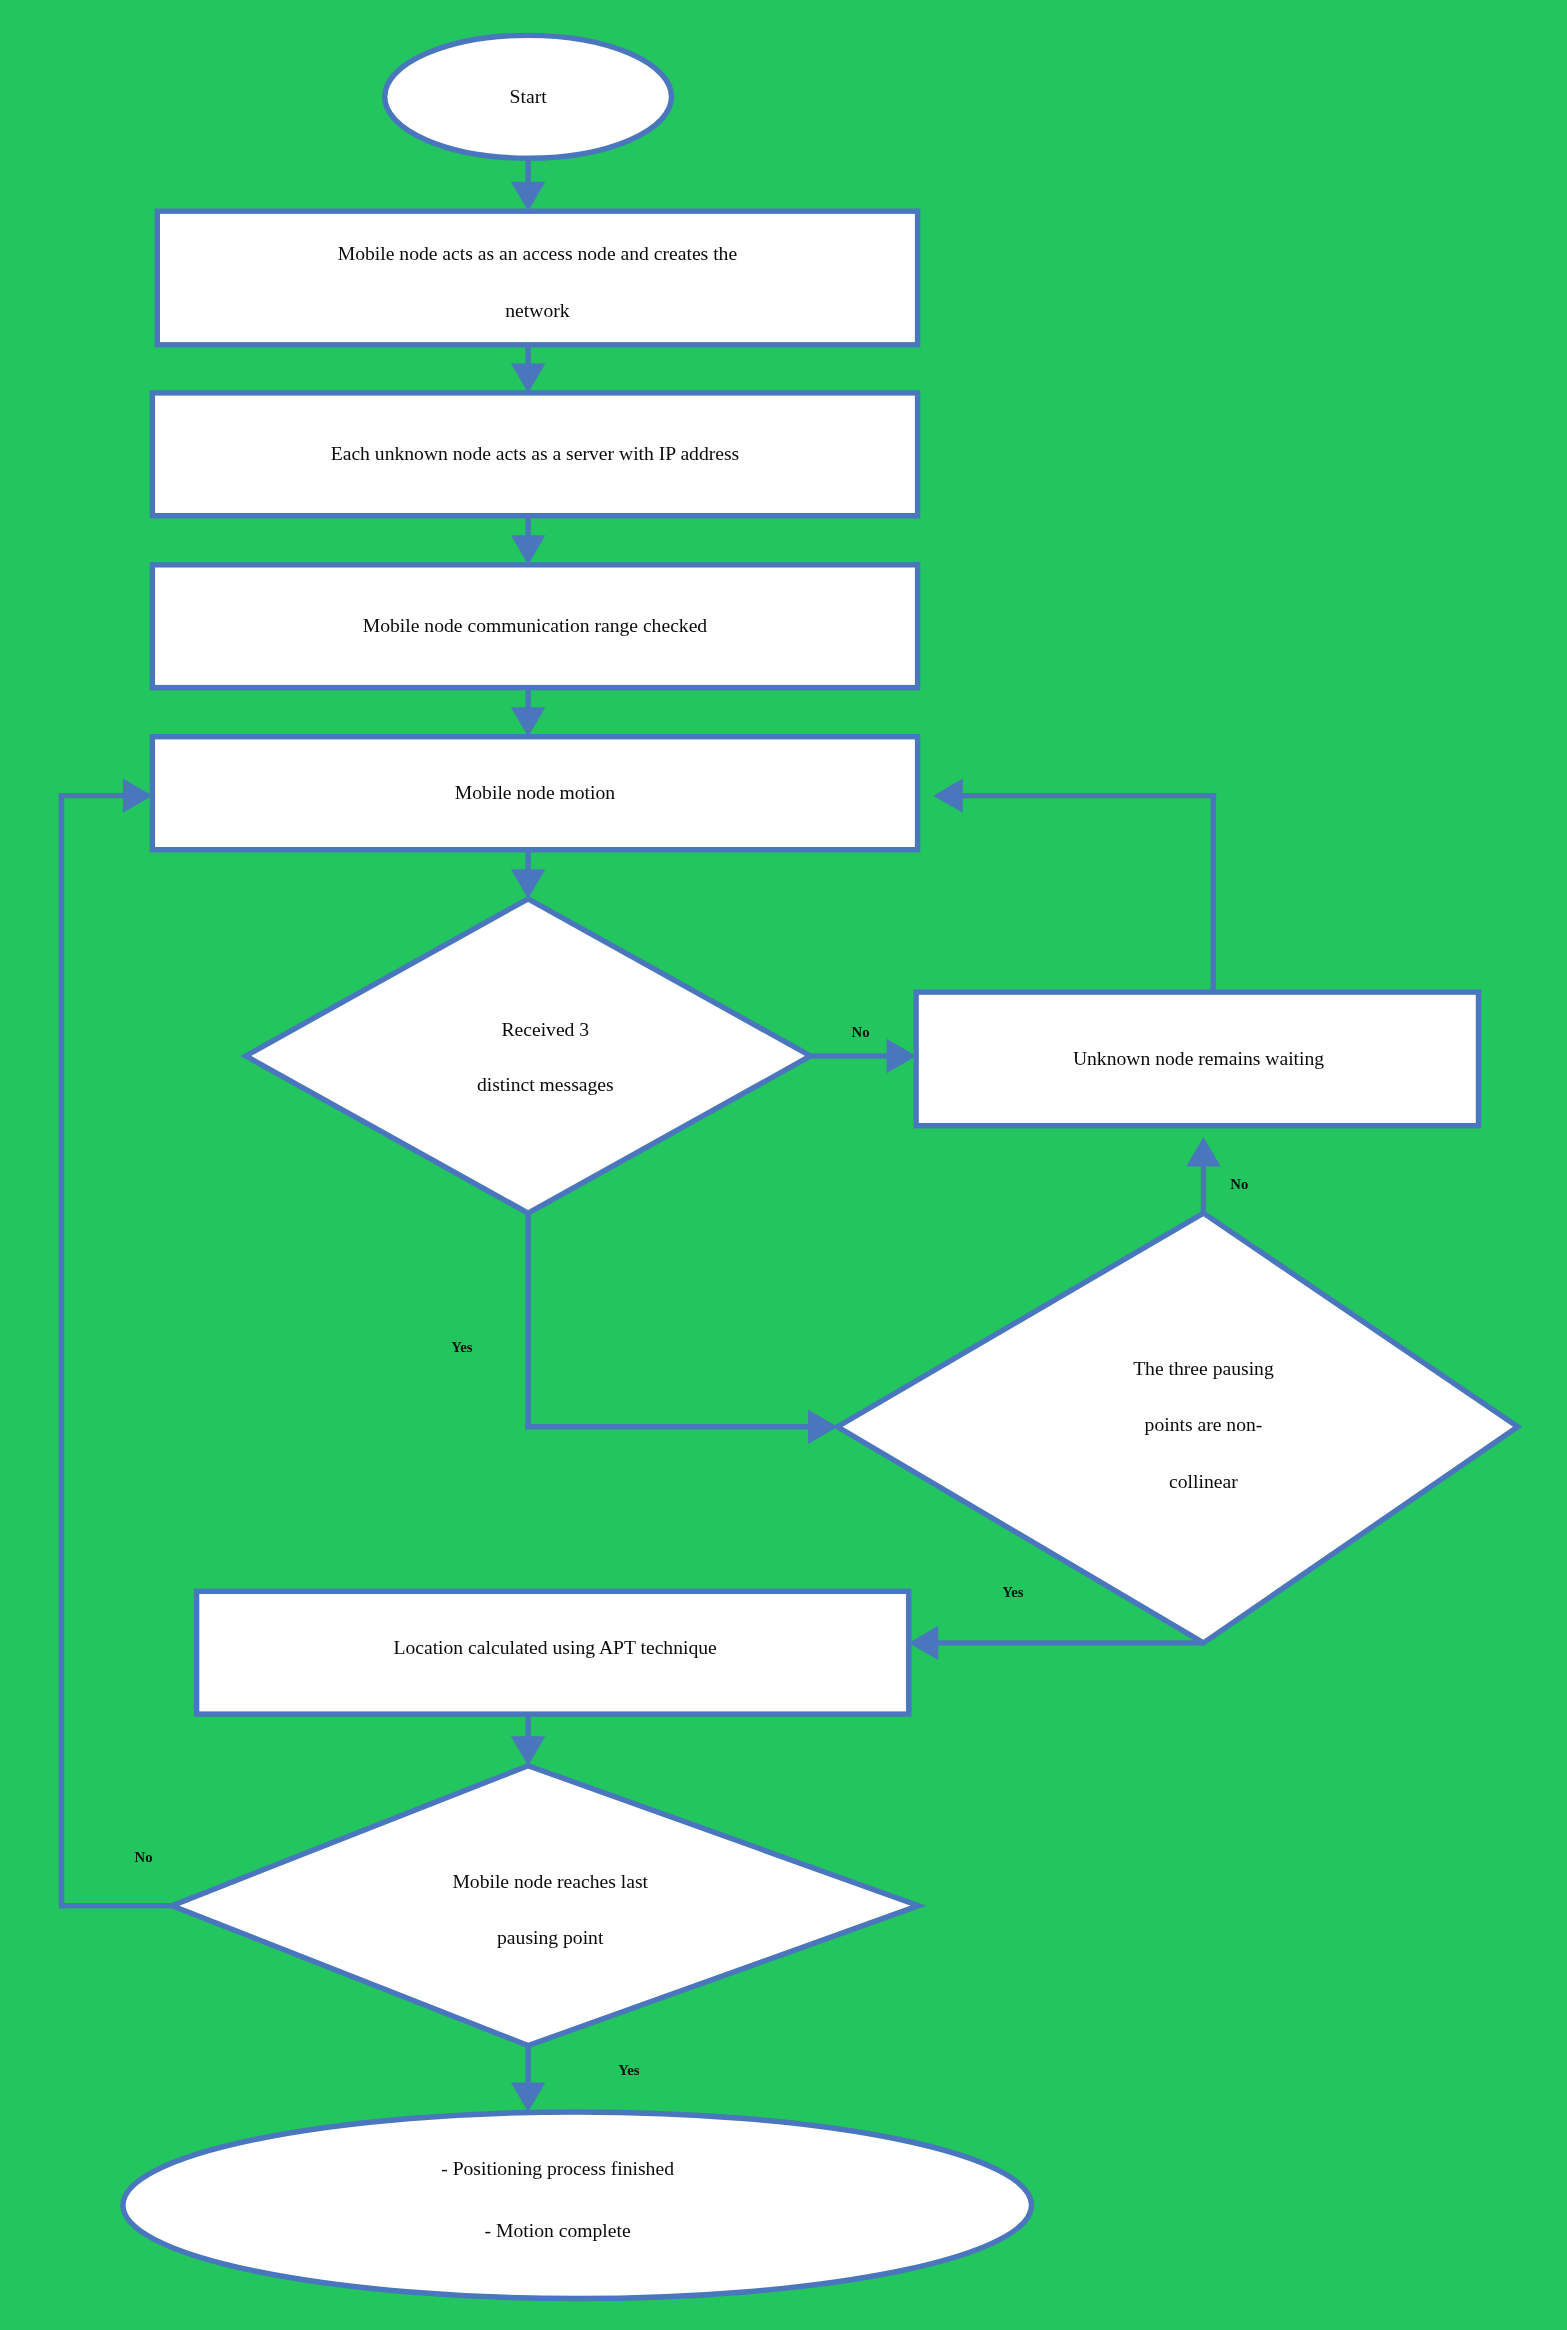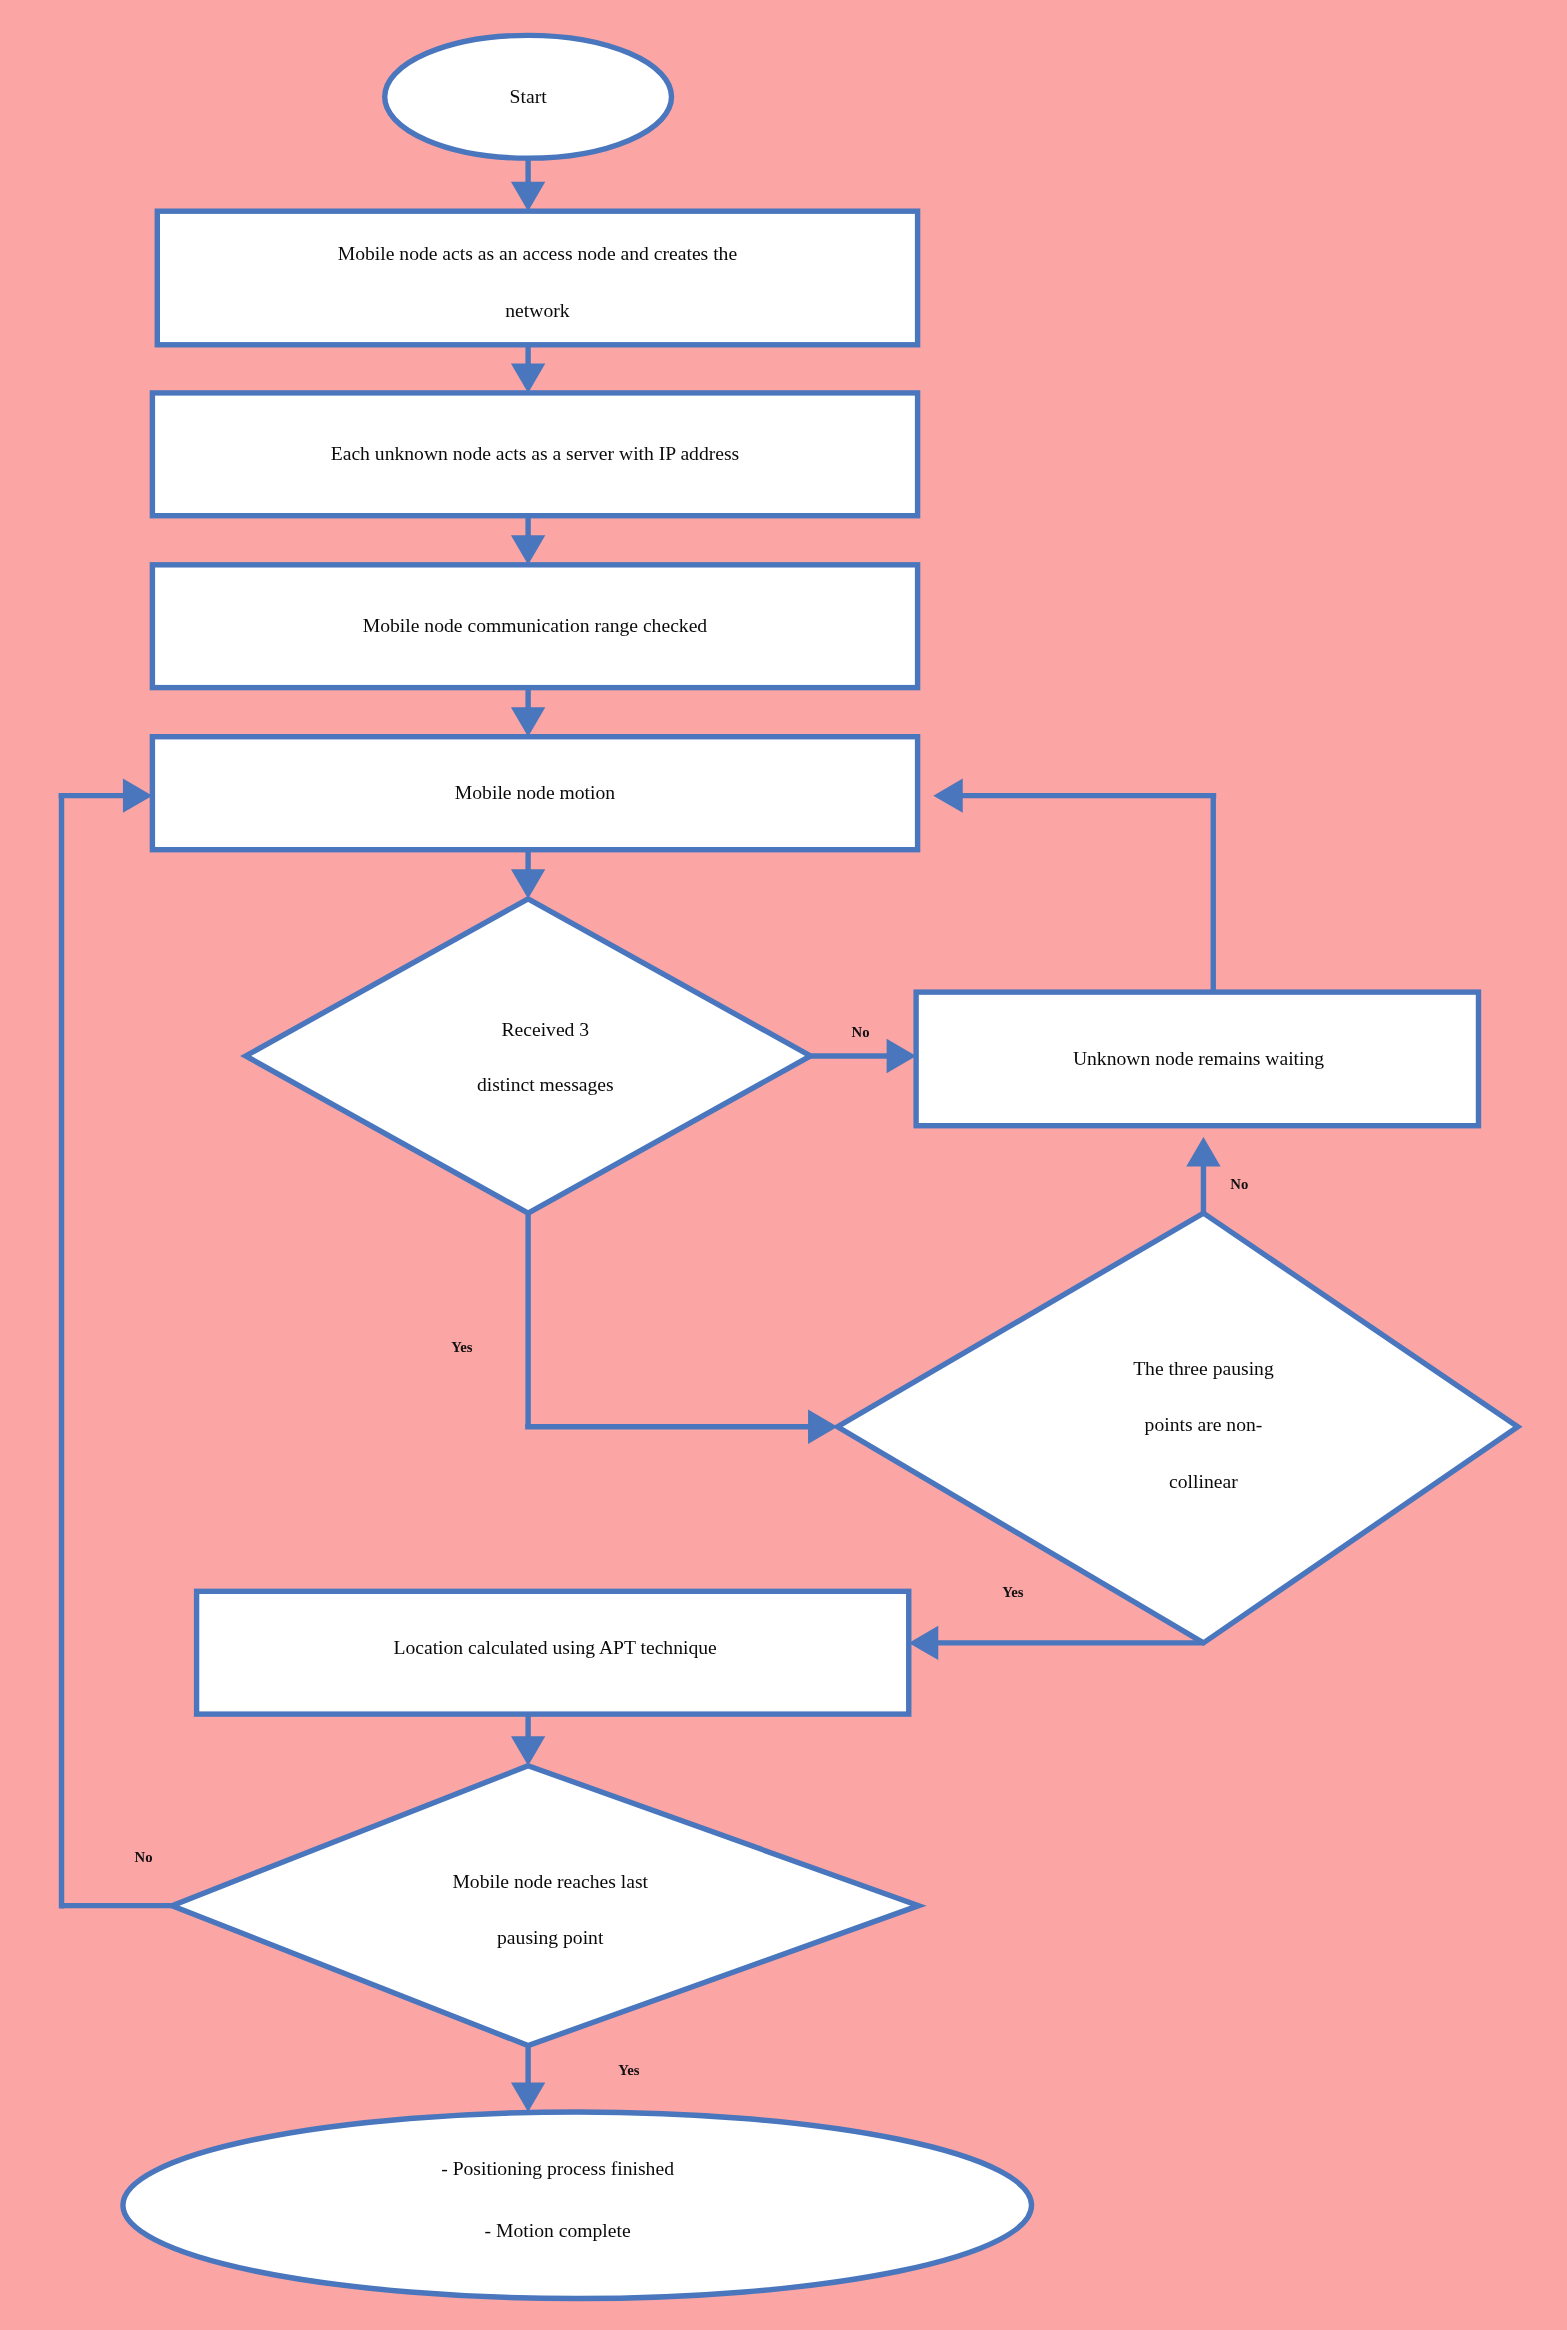--- a/index.html
+++ b/index.html
@@ -7,21 +7,21 @@
     padding: 0;
     background: #ffffff;
   }
   body {
     font-family: "Liberation Serif", serif;
   }
   #flowchart-root {
     position: relative;
     width: 1568px;
     height: 2330px;
-    background: #fca5a5;
+    background: #22c55e;
     overflow: hidden;
   }
   svg#flow-svg {
     position: absolute;
     top: 0;
     left: 0;
     width: 1568px;
     height: 2330px;
   }
   .shape-stroke {

